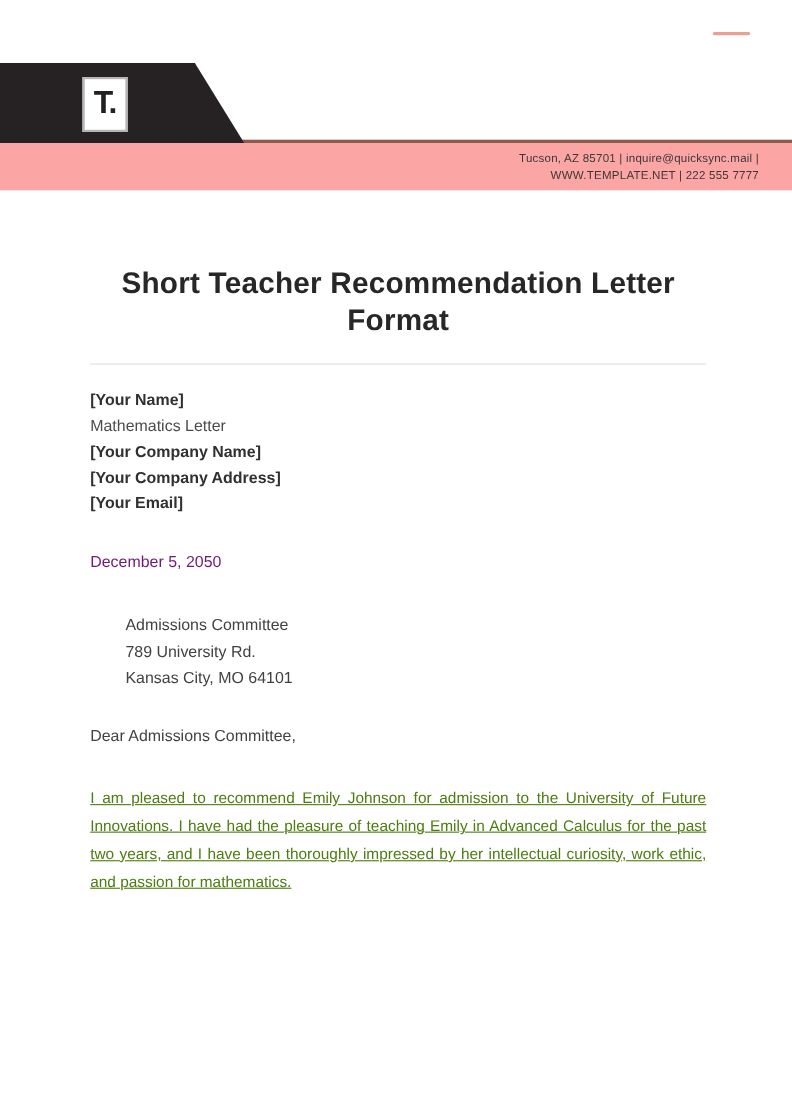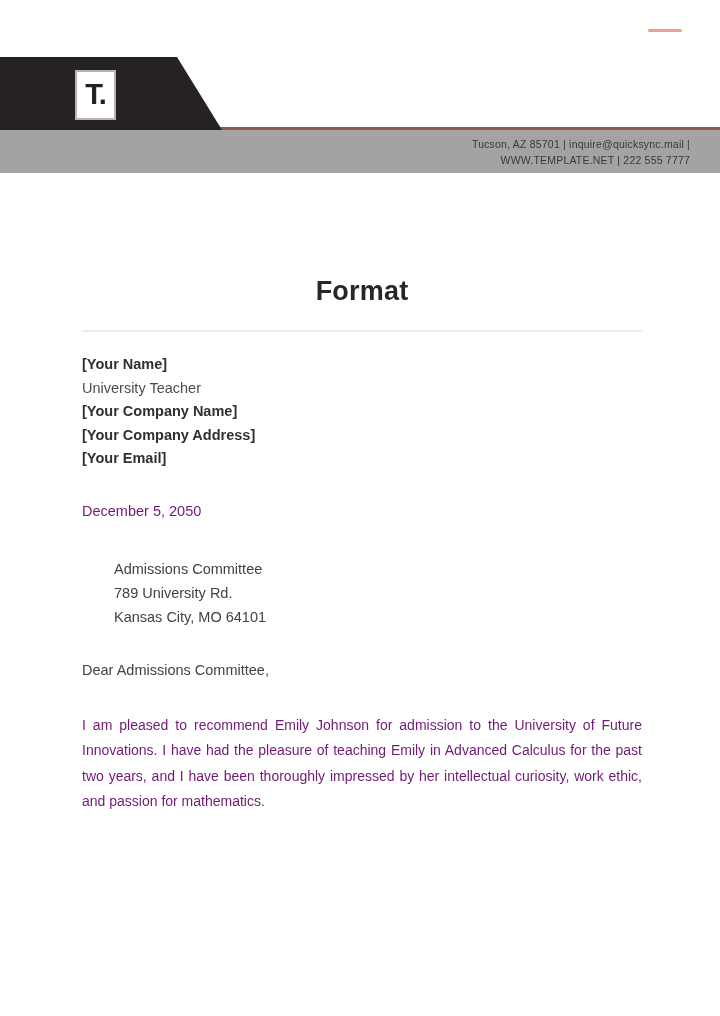--- a/index.html
+++ b/index.html
@@ -70,21 +70,21 @@
     color: #232021;
     padding-bottom: 2px;
     box-sizing: content-box;
   }
   .contact-band {
     position: absolute;
     top: 130px;
     left: 0;
     width: 720px;
     height: 43px;
-    background: #a3a3a3;
+    background: #fca5a5;
     box-sizing: border-box;
     padding: 6px 30px 0 0;
     text-align: right;
     font-size: 10.5px;
     line-height: 16px;
     letter-spacing: 0.2px;
     color: #3d3835;
   }
 
   
@@ -126,22 +126,23 @@
   .salutation {
     margin: 29px 0 0 0;
     font-size: 14.5px;
     line-height: 24px;
     color: #424242;
   }
   .letter-paragraph {
     margin: 31px 0 0 0;
     font-size: 14px;
     line-height: 25.3px;
-    color: #701a75;
+    color: #4d7c0f;
     text-align: justify;
+    text-decoration: underline;
   }
 </style>
 </head>
 <body>
 
 <div class="page">
 
   <header class="letterhead">
     <div class="accent-dash"></div>
     <div class="accent-line"></div>
@@ -151,27 +152,27 @@
       </div>
     </div>
     <div class="contact-band">
       <div>Tucson, AZ 85701 | inquire@quicksync.mail |</div>
       <div>WWW.TEMPLATE.NET | 222 555 7777</div>
     </div>
   </header>
 
   <main class="letter-main">
 
-    <h1 class="doc-title"><br><span>Format</span></h1>
+    <h1 class="doc-title"><span>Short Teacher Recommendation Letter</span><br><span>Format</span></h1>
 
     <hr class="title-divider">
 
     <div class="block sender-block">
       <p class="strong">[Your Name]</p>
-      <p class="regular">University Teacher</p>
+      <p class="regular">Mathematics Letter</p>
       <p class="strong">[Your Company Name]</p>
       <p class="strong">[Your Company Address]</p>
       <p class="strong">[Your Email]</p>
     </div>
 
     <p class="date-line">December 5, 2050</p>
 
     <div class="block recipient-block">
       <p>Admissions Committee</p>
       <p>789 University Rd.</p>

